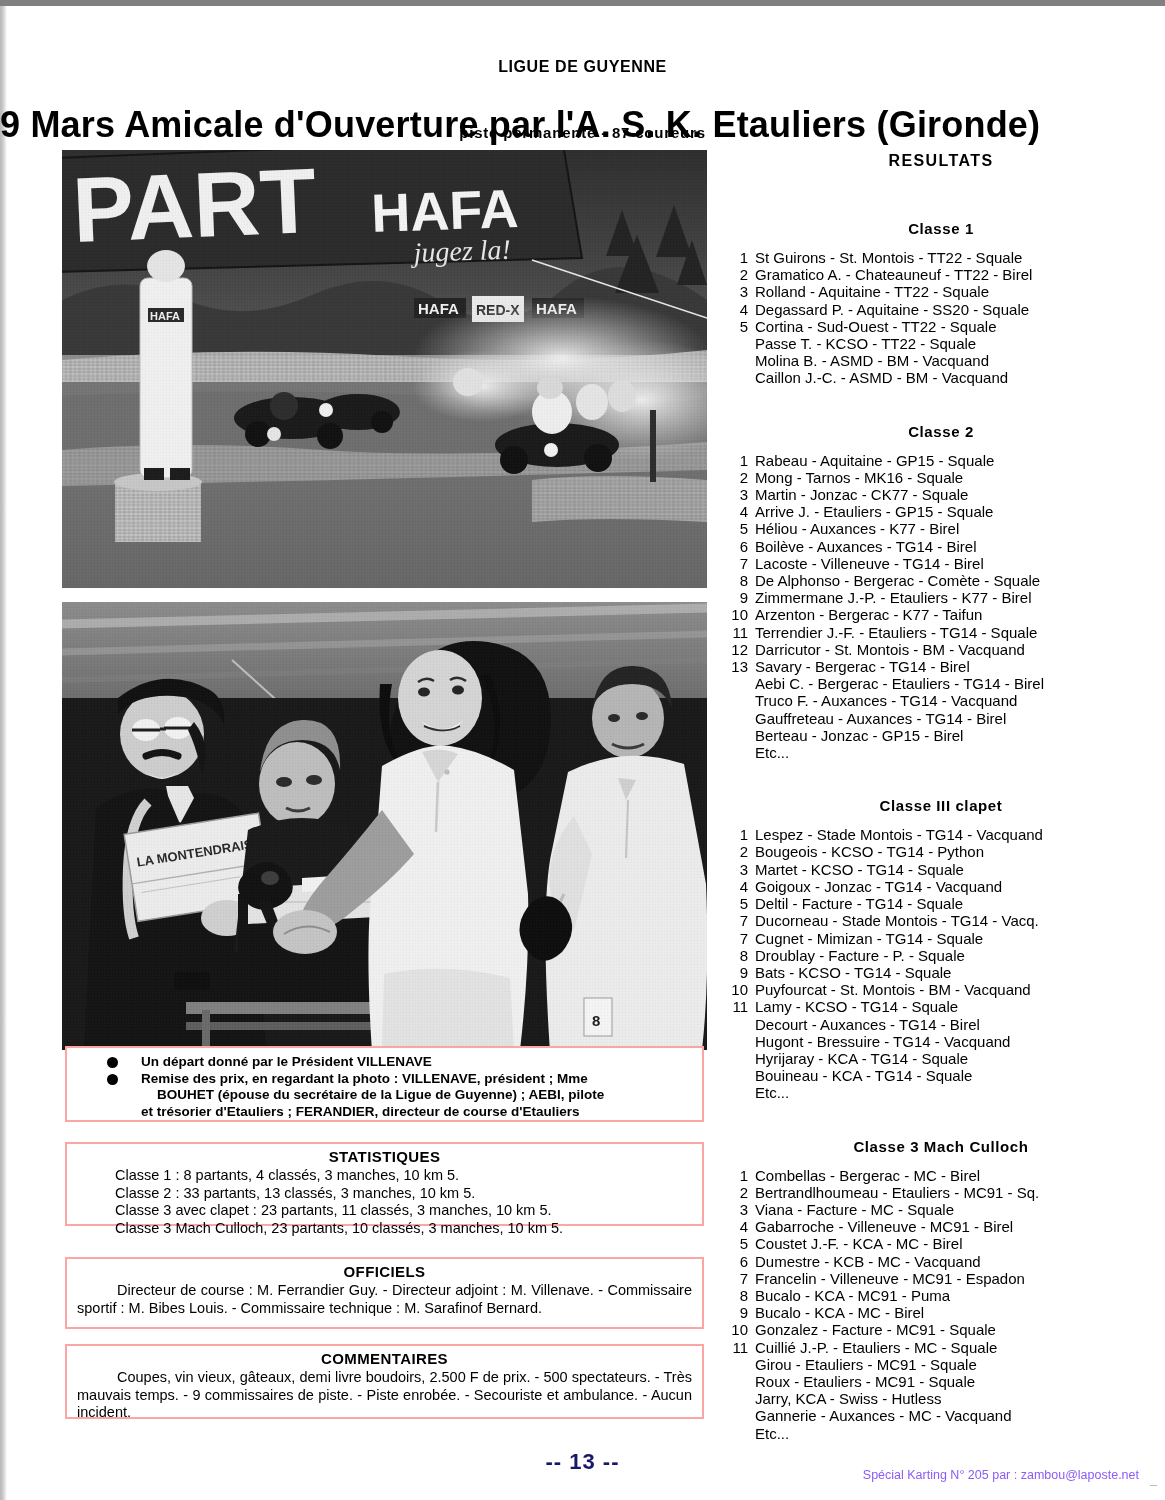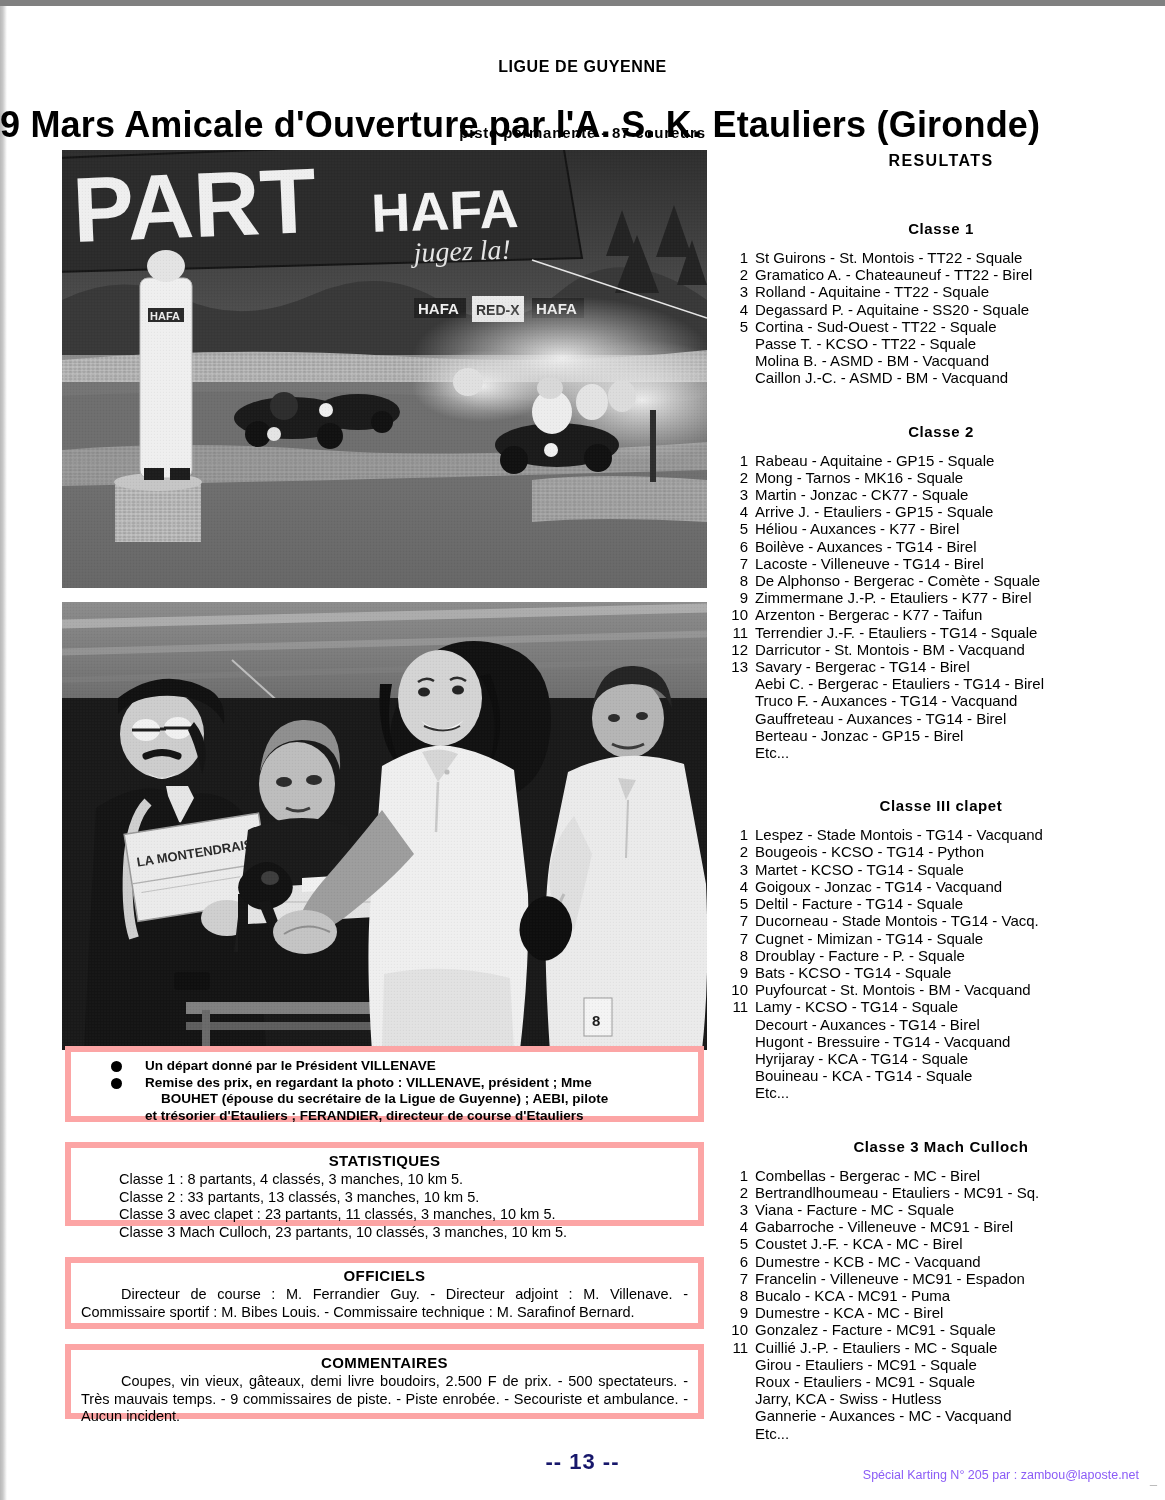--- a/index.html
+++ b/index.html
@@ -63,21 +63,21 @@
     overflow: hidden;
     background: #3a3a3a;
   }
   #photo-start { left: 62px; top: 150px; width: 645px; height: 438px; }
   #photo-prize { left: 62px; top: 602px; width: 645px; height: 448px; }
   .photo svg { display: block; width: 100%; height: 100%; }
 
   
   .box {
     position: absolute;
-    border: 6px solid #fca5a5;
+    border: 2px solid #fca5a5;
     background: #fff;
     box-sizing: border-box;
   }
   #caption-box { left: 65px; top: 1046px; width: 639px; height: 76px; }
   #stats-box   { left: 65px; top: 1142px; width: 639px; height: 84px; }
   #officials-box { left: 65px; top: 1257px; width: 639px; height: 72px; }
   #comments-box  { left: 65px; top: 1344px; width: 639px; height: 75px; }
 
   .caption-list {
     padding: 6px 8px 4px 32px;
@@ -667,21 +667,21 @@
             <div class="result-row">
               <span class="rk">7</span>
               <span class="rtxt">Francelin - Villeneuve - MC91 - Espadon</span>
             </div>
             <div class="result-row">
               <span class="rk">8</span>
               <span class="rtxt">Bucalo - KCA - MC91 - Puma</span>
             </div>
             <div class="result-row">
               <span class="rk">9</span>
-              <span class="rtxt">Dumestre - KCA - MC - Birel</span>
+              <span class="rtxt">Bucalo - KCA - MC - Birel</span>
             </div>
             <div class="result-row">
               <span class="rk">10</span>
               <span class="rtxt">Gonzalez - Facture - MC91 - Squale</span>
             </div>
             <div class="result-row">
               <span class="rk">11</span>
               <span class="rtxt">Cuillié J.-P. - Etauliers - MC - Squale</span>
             </div>
             <div class="result-row">

